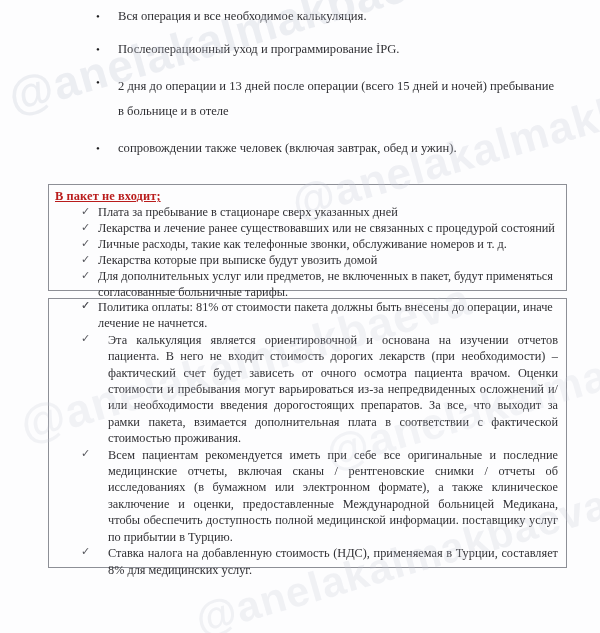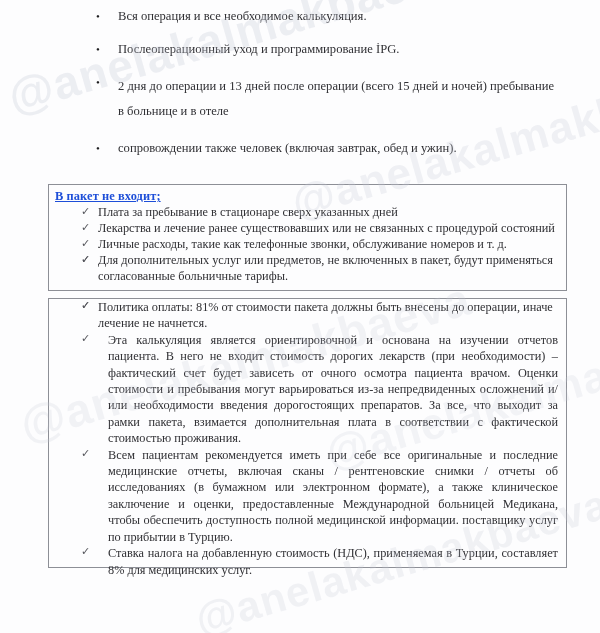--- a/index.html
+++ b/index.html
@@ -87,21 +87,21 @@
     border: 1px solid #8d8f96;
     background: transparent;
   }
   .box-1 { top: 184px; height: 107px; }
   .box-2 { top: 298px; height: 270px; }
 
   .box-head {
     font-size: 12.4px;
     font-weight: 700;
     text-decoration: underline;
-    color: #1d4ed8;
+    color: #b91c1c;
     padding: 4px 0 1px 6px;
     letter-spacing: .1px;
   }
 
   .chk-list {
     margin: 0;
     padding: 0 8px 0 0;
     list-style: none;
   }
   .chk-list li {
@@ -170,20 +170,21 @@
       <li>
         <span class="tick">✓</span>
         <span>Лекарства и лечение ранее существовавших или не связанных с процедурой состояний</span>
       </li>
       <li>
         <span class="tick">✓</span>
         <span>Личные расходы, такие как телефонные звонки, обслуживание номеров и т. д.</span>
       </li>
       <li>
         <span class="tick">✓</span>
+        <span>Лекарства которые при выписке будут увозить домой</span>
       </li>
       <li>
         <span class="tick">✓</span>
         <span>Для дополнительных услуг или предметов, не включенных в пакет, будут применяться согласованные больничные тарифы.</span>
       </li>
     </ul>
   </div>
 
   <div class="box box-2">
     <ul class="chk-list">

